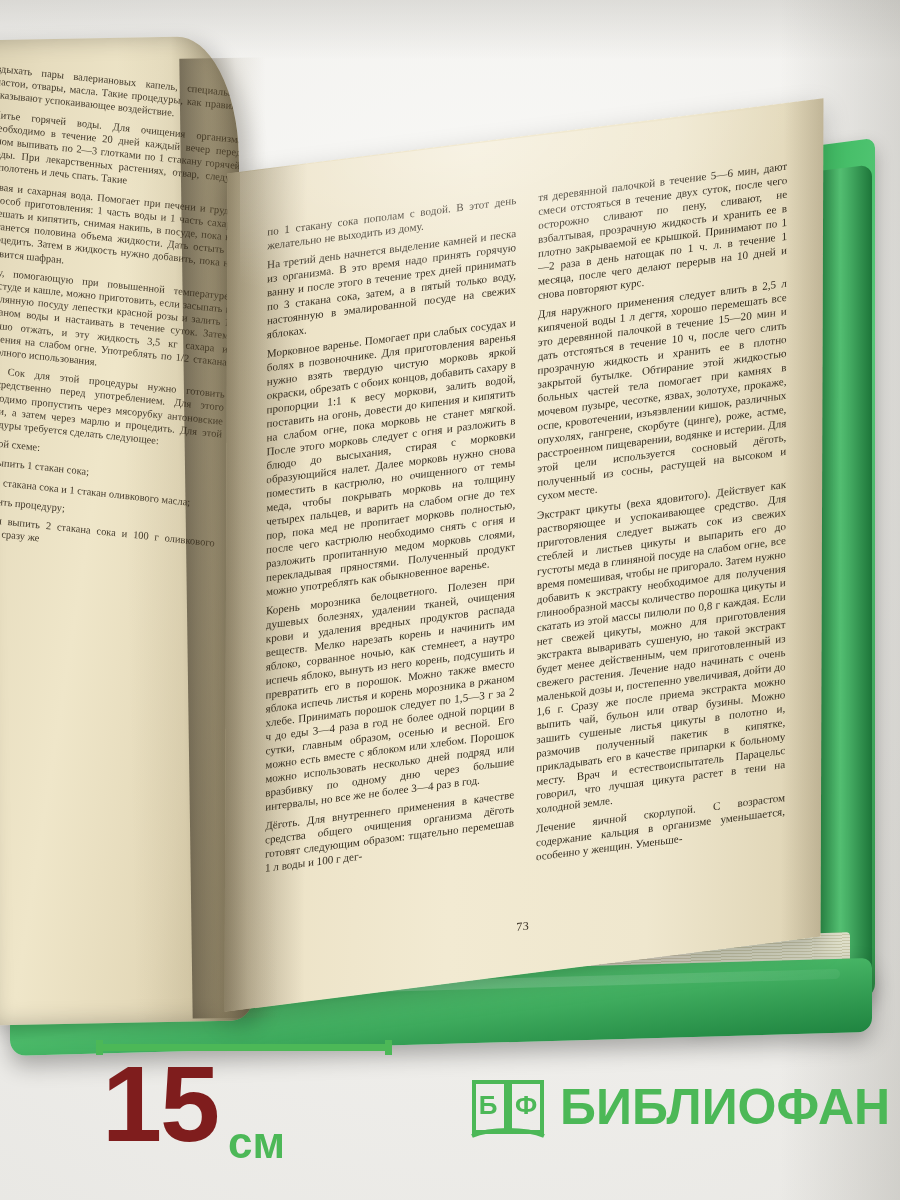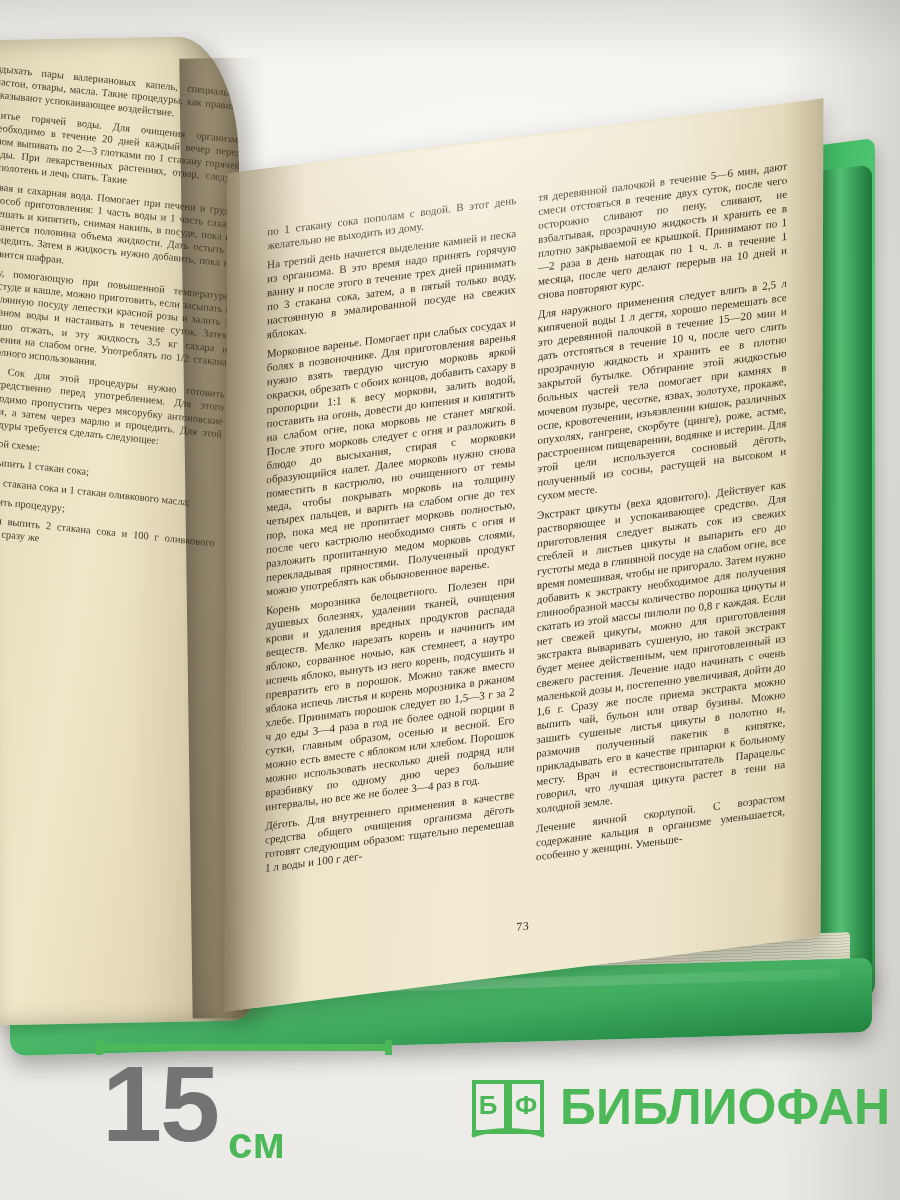--- a/index.html
+++ b/index.html
@@ -248,21 +248,21 @@
   .ruler-tick.r { left: 289px; }
 
   .scale-num {
     position: absolute;
     left: 102px;
     top: 1050px;
     font-family: "Liberation Sans", sans-serif;
     font-weight: 700;
     font-size: 108px;
     line-height: 108px;
-    color: #737373;
+    color: #7f1d1d;
     letter-spacing: -2px;
   }
   .scale-unit {
     position: absolute;
     left: 228px;
     top: 1121px;
     font-family: "Liberation Sans", sans-serif;
     font-weight: 700;
     font-size: 44px;
     line-height: 44px;

